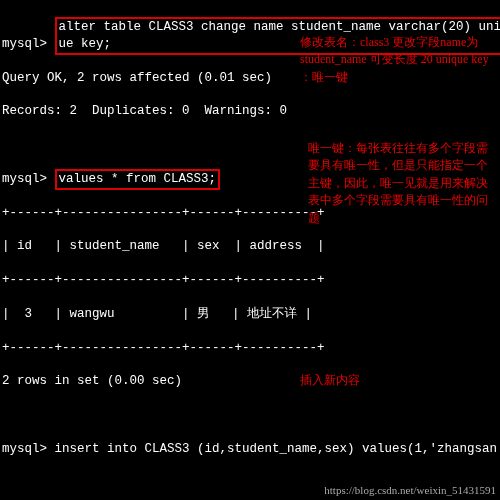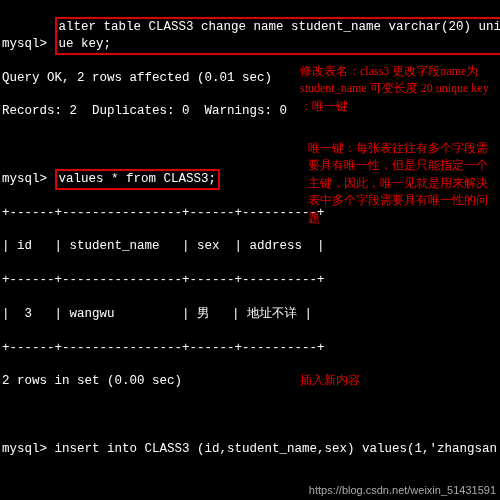--- a/index.html
+++ b/index.html
@@ -19,30 +19,30 @@
   .term div { white-space: pre; }
   .box { border: 2px solid #d00; display: inline-block; padding: 0 2px; margin: -2px 0; }
   .note {
     position: absolute;
     color: #e00;
     font-family: "SimSun", "Songti SC", serif;
     font-size: 12px;
     line-height: 1.45;
     white-space: normal;
   }
-  .note1 { left: 300px; top: 34px; width: 190px; margin-top: 29px; }
+  .note1 { left: 300px; top: 34px; width: 190px; }
   .note2 { left: 308px; top: 140px; width: 186px; }
   .note3 { left: 300px; top: 372px; width: 100px; }
   .wm {
     position: absolute;
     right: 4px;
     bottom: 2px;
     color: #aaa;
     font-size: 11px;
-    font-family: Liberation Sans, sans-serif;
+    font-family: Liberation Serif, serif;
   }
 </style>
 </head>
 <body>
 
 <div class="term">
 <div><span>mysql&gt;</span> <span class="box">alter table CLASS3 change name student_name varchar(20) uniq
 ue key;</span></div>
 <div>Query OK, 2 rows affected (0.01 sec)</div>
 <div>Records: 2  Duplicates: 0  Warnings: 0</div>

